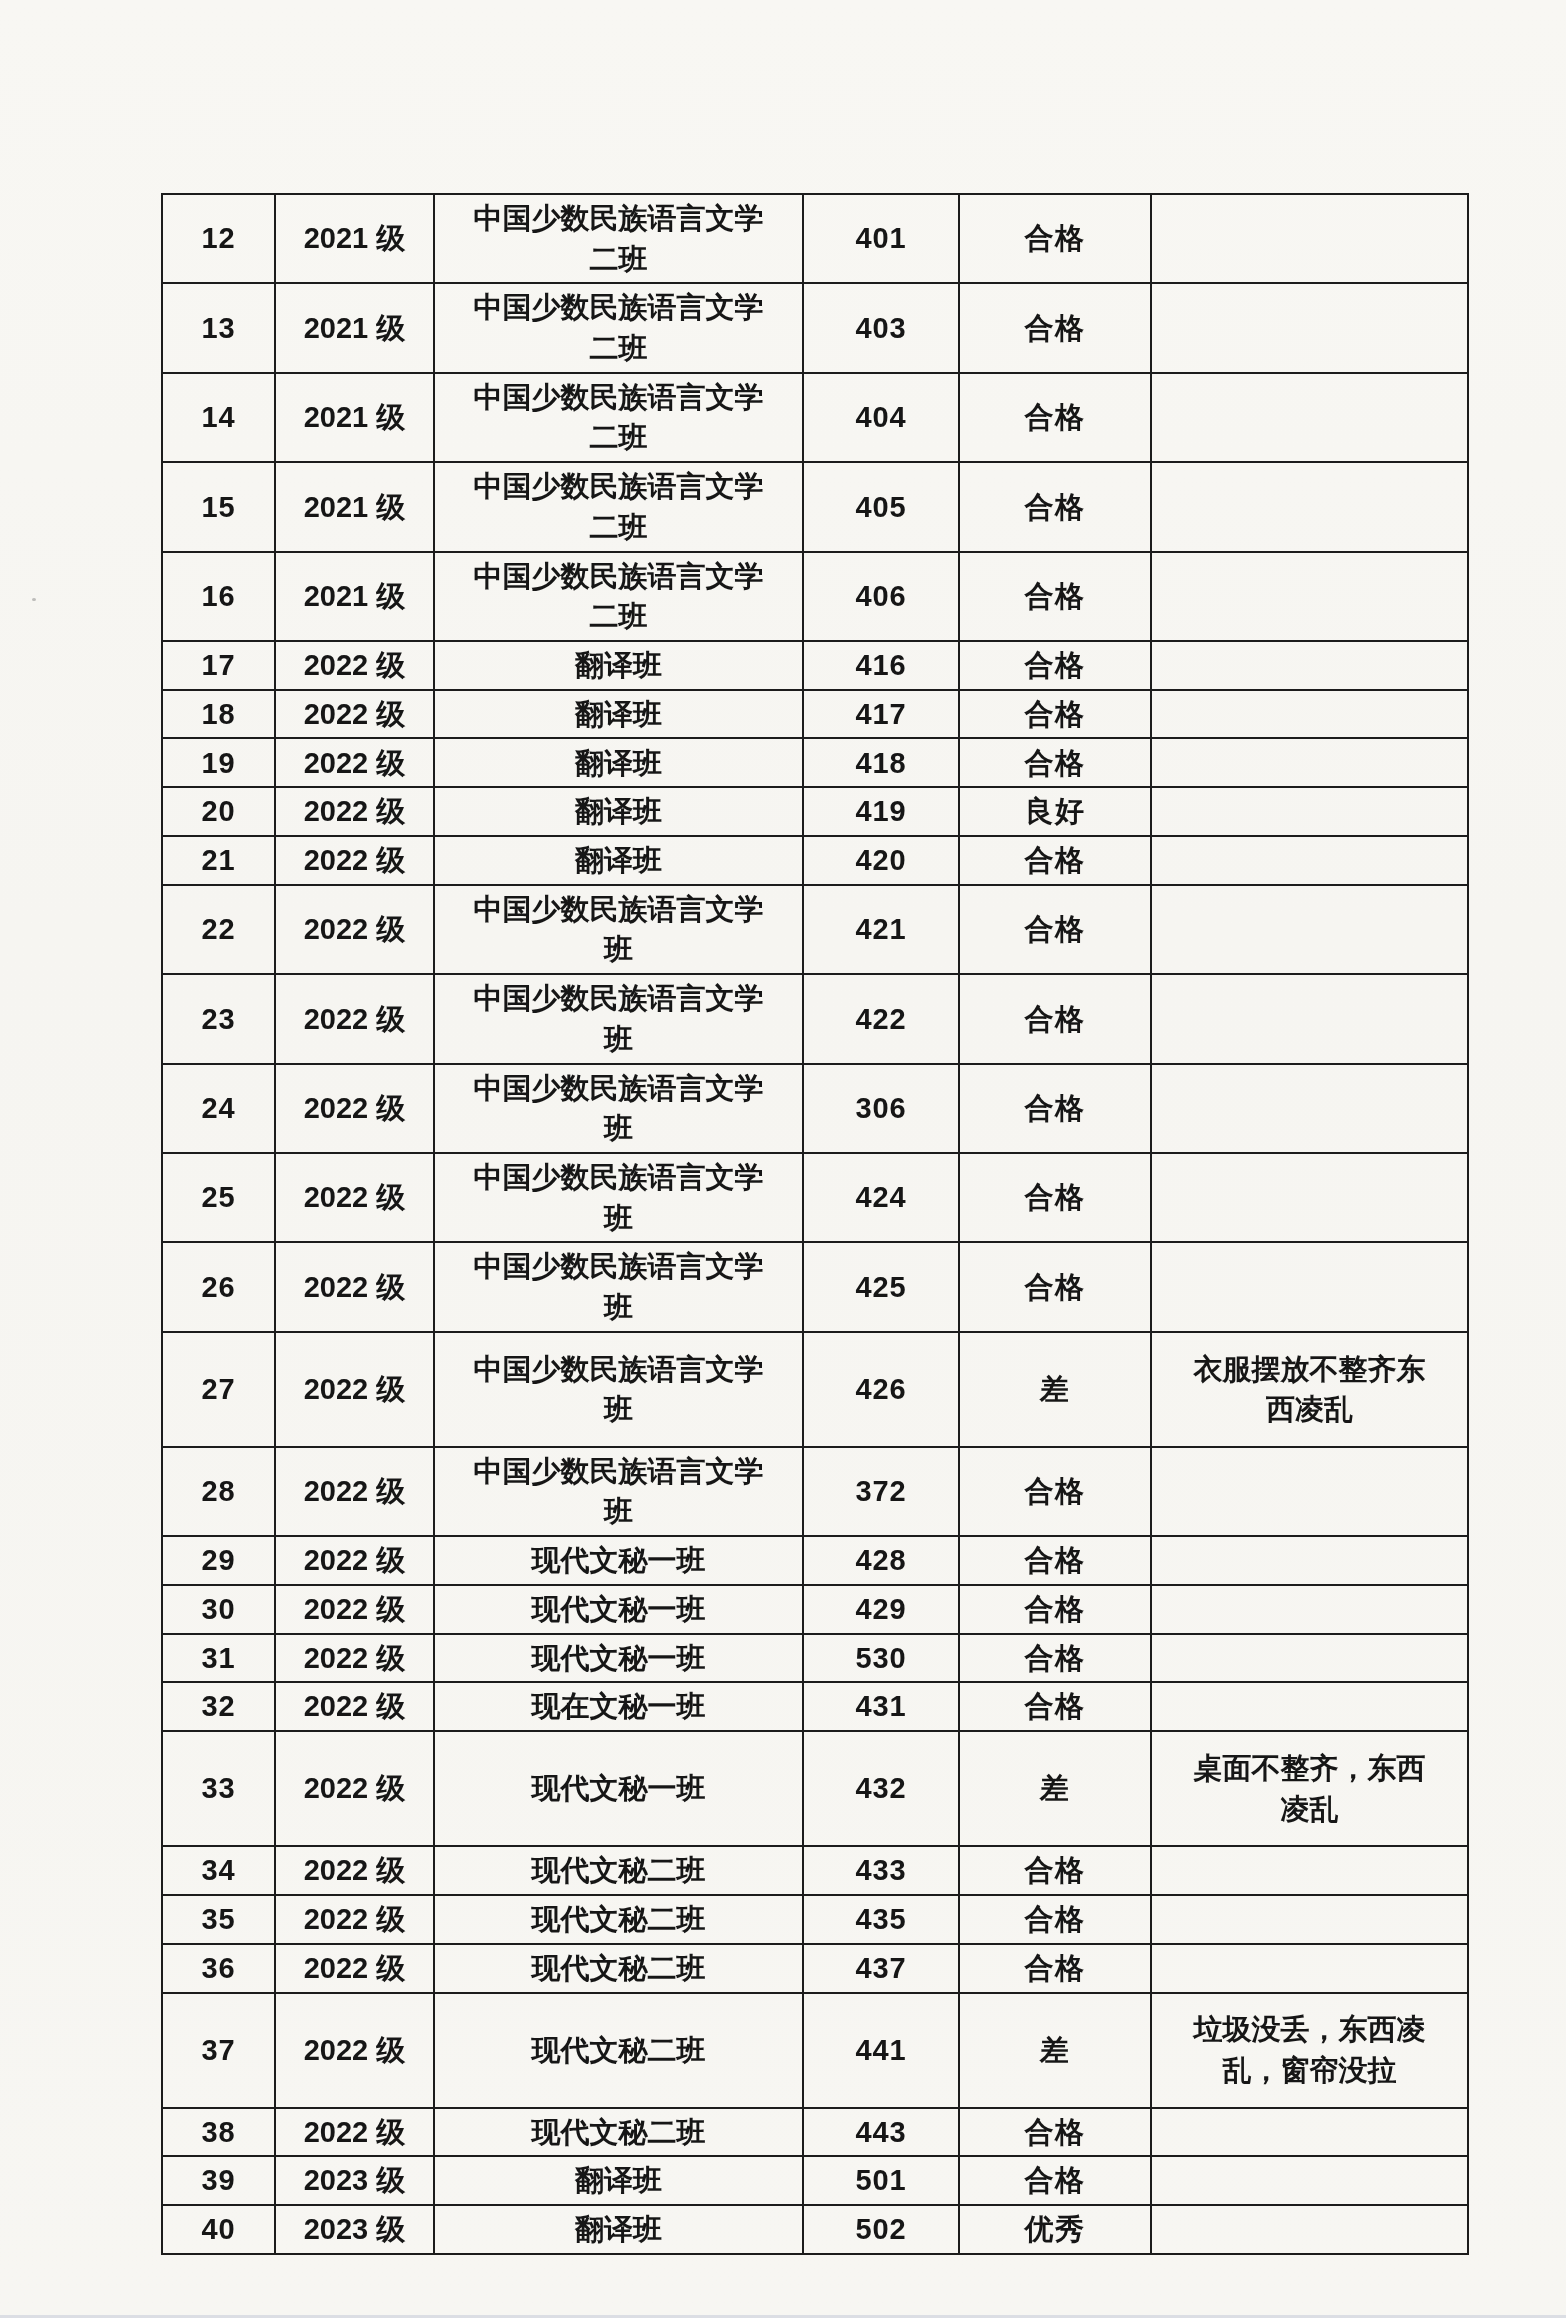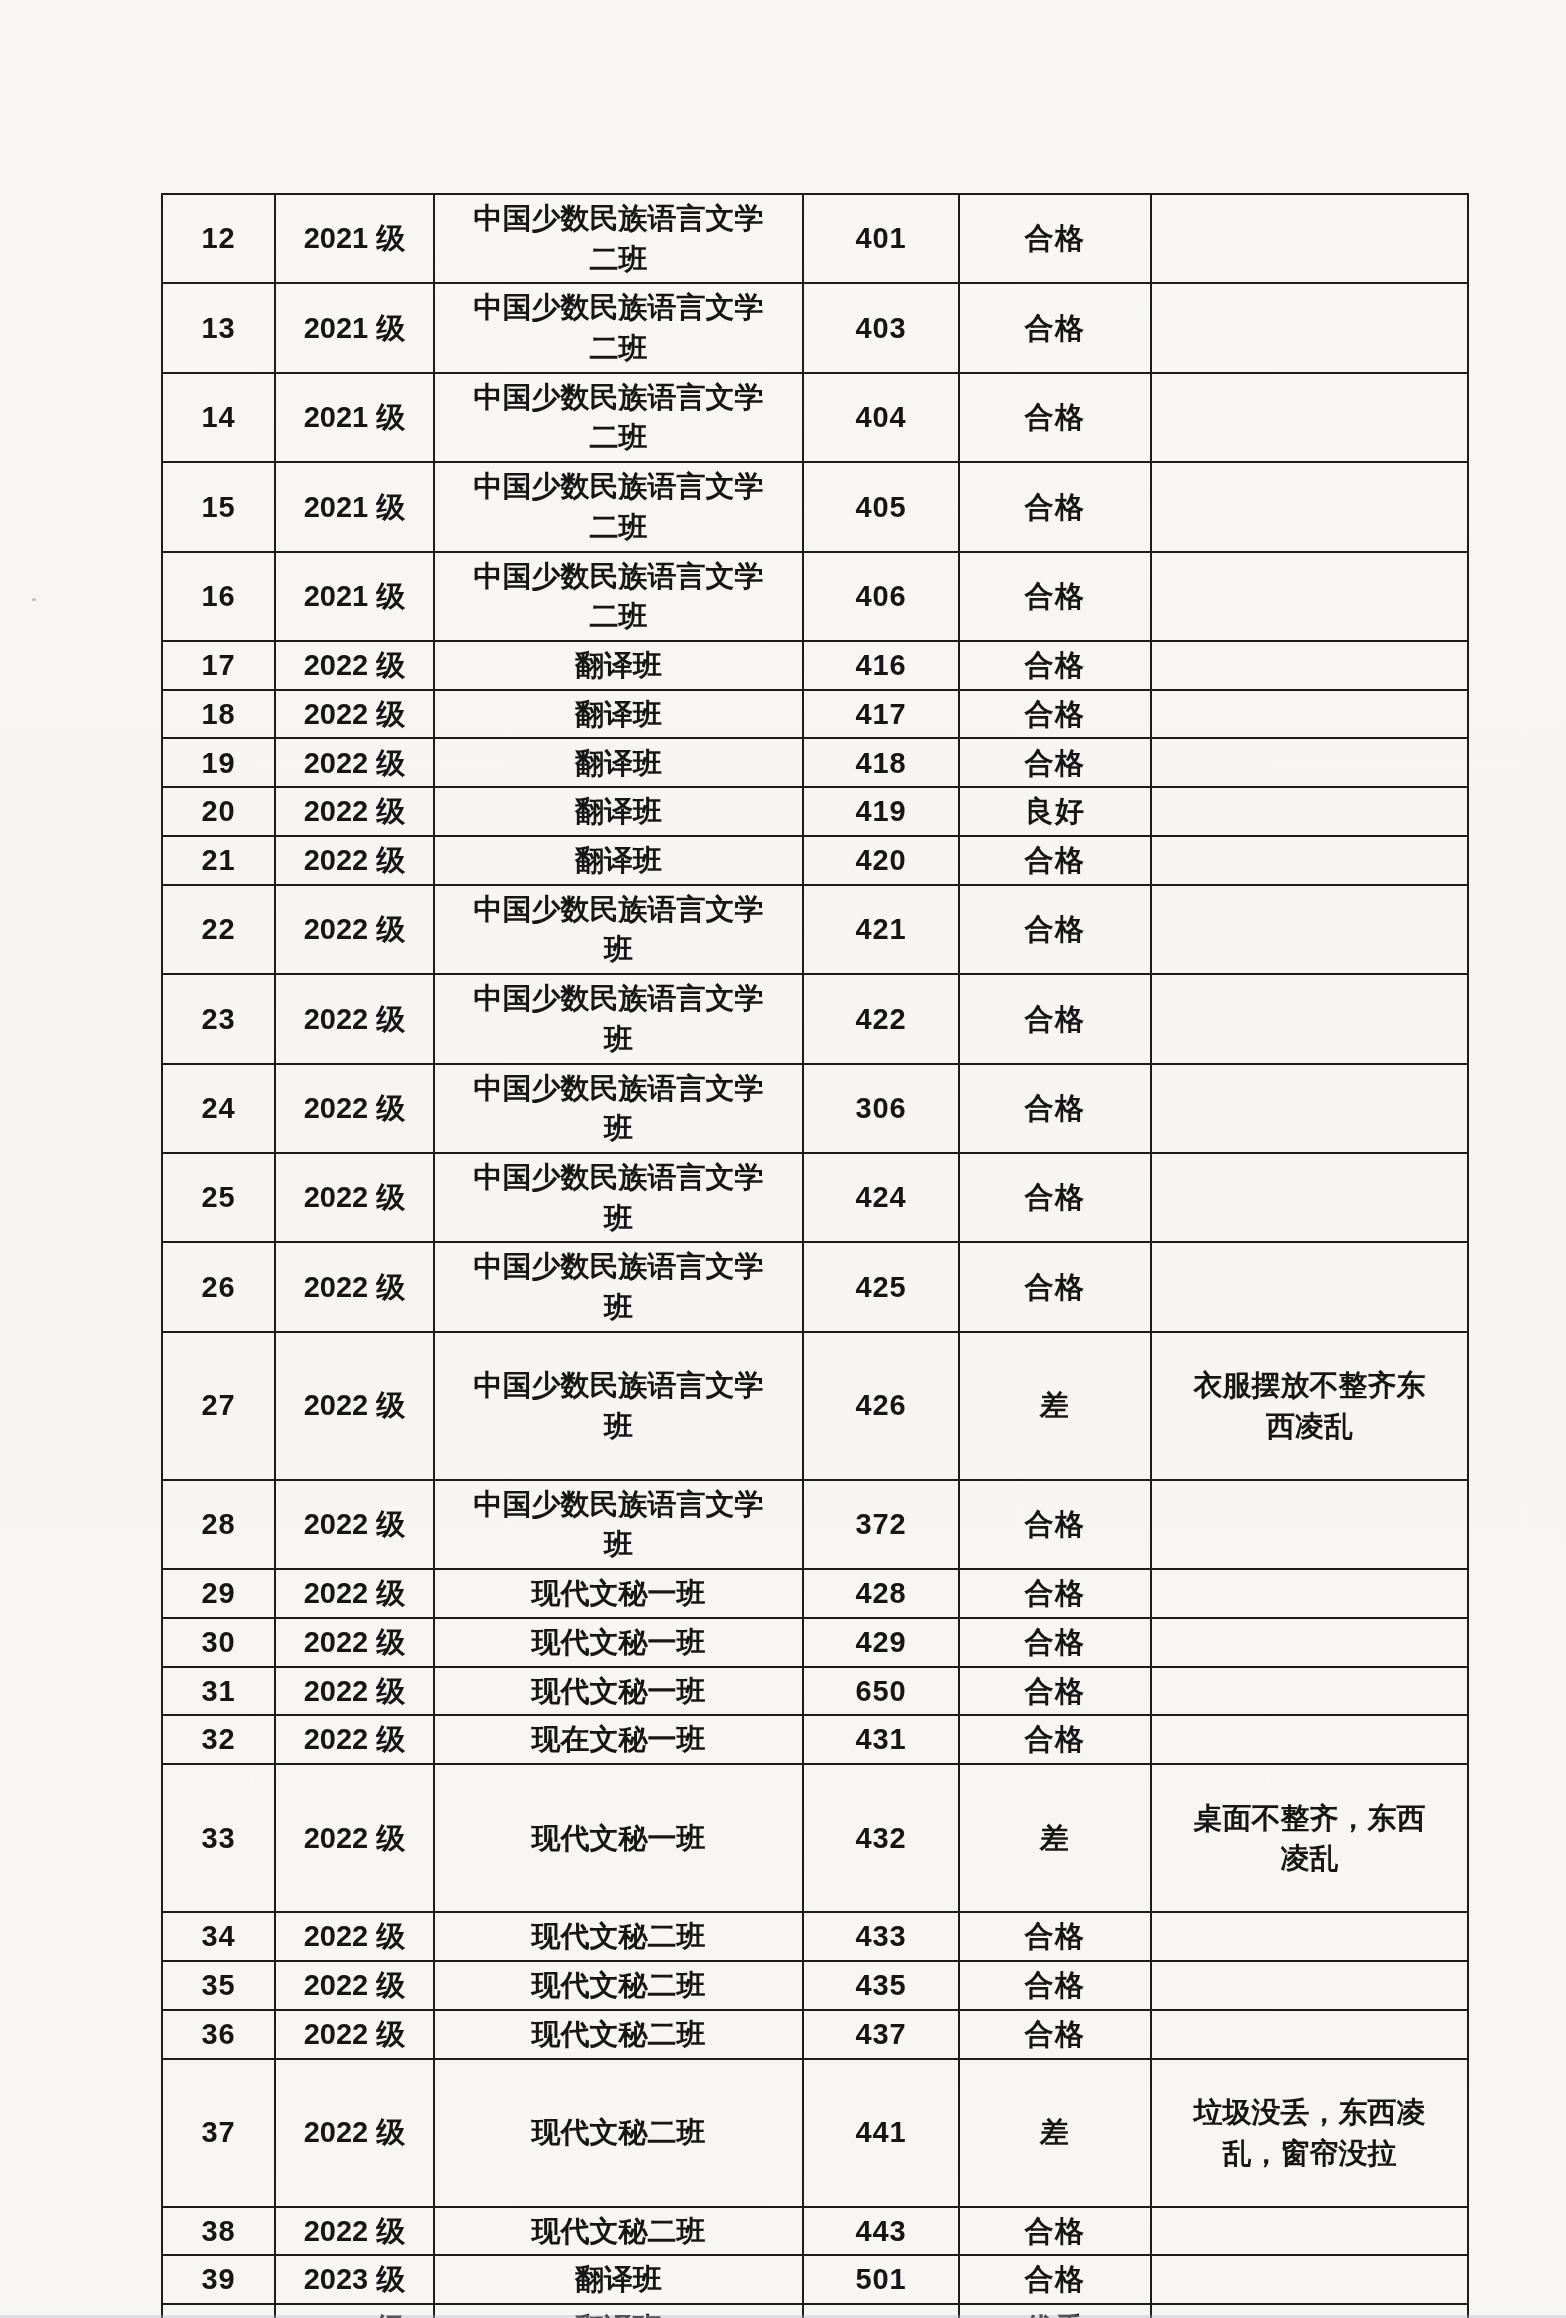--- a/index.html
+++ b/index.html
@@ -38,21 +38,21 @@
     font-weight: 600;
     line-height: 1.4;
     padding: 3.1px 10.7px;
     color: #161616;
     overflow: hidden;
   }
   table.insp tr {
     height: 47px;
   }
   table.insp tr.has-note {
-    height: 148px;
+    height: 115px;
     margin-top: 11px;
   }
   td.c-no, td.c-room {
     font-weight: 700;
     letter-spacing: 0.8px;
     border-radius: 13px;
   }
   td.c-grade {
     white-space: nowrap;
     font-weight: 700;
@@ -277,21 +277,21 @@
     <td class="c-class">现代文秘一班</td>
     <td class="c-room">429</td>
     <td class="c-rating">合格</td>
     <td class="c-note"></td>
   </tr>
 
   <tr>
     <td class="c-no">31</td>
     <td class="c-grade">2022 级</td>
     <td class="c-class">现代文秘一班</td>
-    <td class="c-room">650</td>
+    <td class="c-room">530</td>
     <td class="c-rating">合格</td>
     <td class="c-note"></td>
   </tr>
 
   <tr>
     <td class="c-no">32</td>
     <td class="c-grade">2022 级</td>
     <td class="c-class">现在文秘一班</td>
     <td class="c-room">431</td>
     <td class="c-rating">合格</td>

